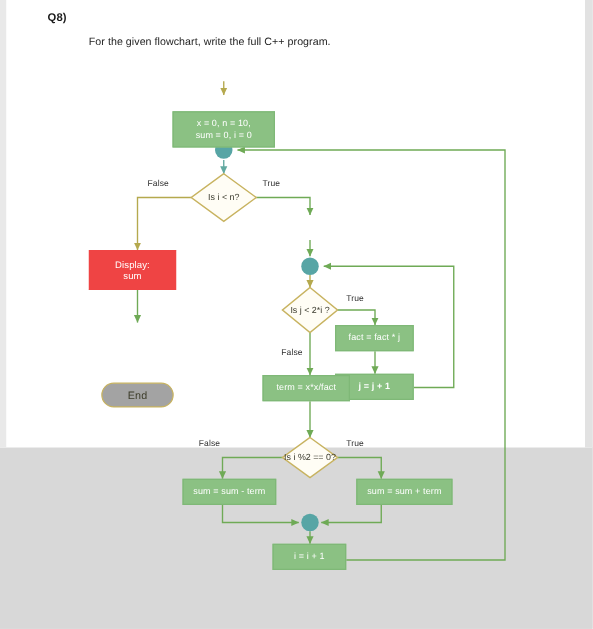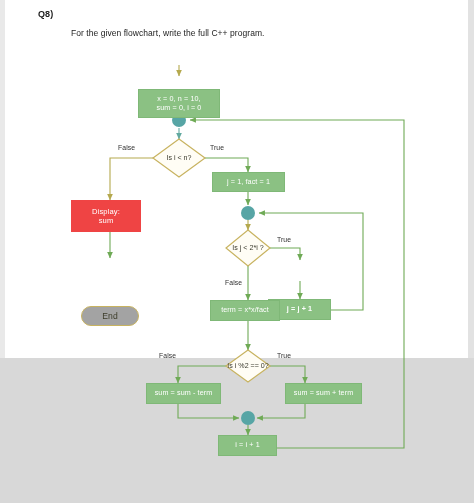--- a/index.html
+++ b/index.html
@@ -173,27 +173,27 @@
   <div class="diamond-text" style="left:148px;top:154px;width:52px;">Is i &lt; n?</div>
 
   <div class="decision-label" style="left:113px;top:144px;">False</div>
   <div class="decision-label" style="left:205px;top:144px;">True</div>
 
   <div class="node io" style="left:66px;top:200px;width:70px;height:32px;white-space:pre-line;">Display:
 sum</div>
 
   <div class="node terminal" style="left:76px;top:258px;width:58px;height:20px;">End</div>
 
-  <div class="node process" style="left:207px;top:172px;width:73px;height:20px;">j = 1, fact = 1</div>
 
   <div class="diamond-text" style="left:213px;top:244px;width:60px;">Is j &lt; 2*i ?</div>
 
   <div class="decision-label" style="left:220px;top:279px;">False</div>
   <div class="decision-label" style="left:272px;top:236px;">True</div>
 
+  <div class="node process" style="left:263px;top:260px;width:63px;height:21px;">fact = fact * j</div>
 
   <div class="node process" style="left:263px;top:299px;width:63px;height:21px;font-weight:bold;">j = j + 1</div>
 
   <div class="node process" style="left:205px;top:300px;width:70px;height:21px;">term = x*x/fact</div>
 
   <div class="diamond-text" style="left:210px;top:362px;width:66px;">Is i %2 == 0?</div>
 
   <div class="decision-label" style="left:154px;top:352px;">False</div>
   <div class="decision-label" style="left:272px;top:352px;">True</div>
 

